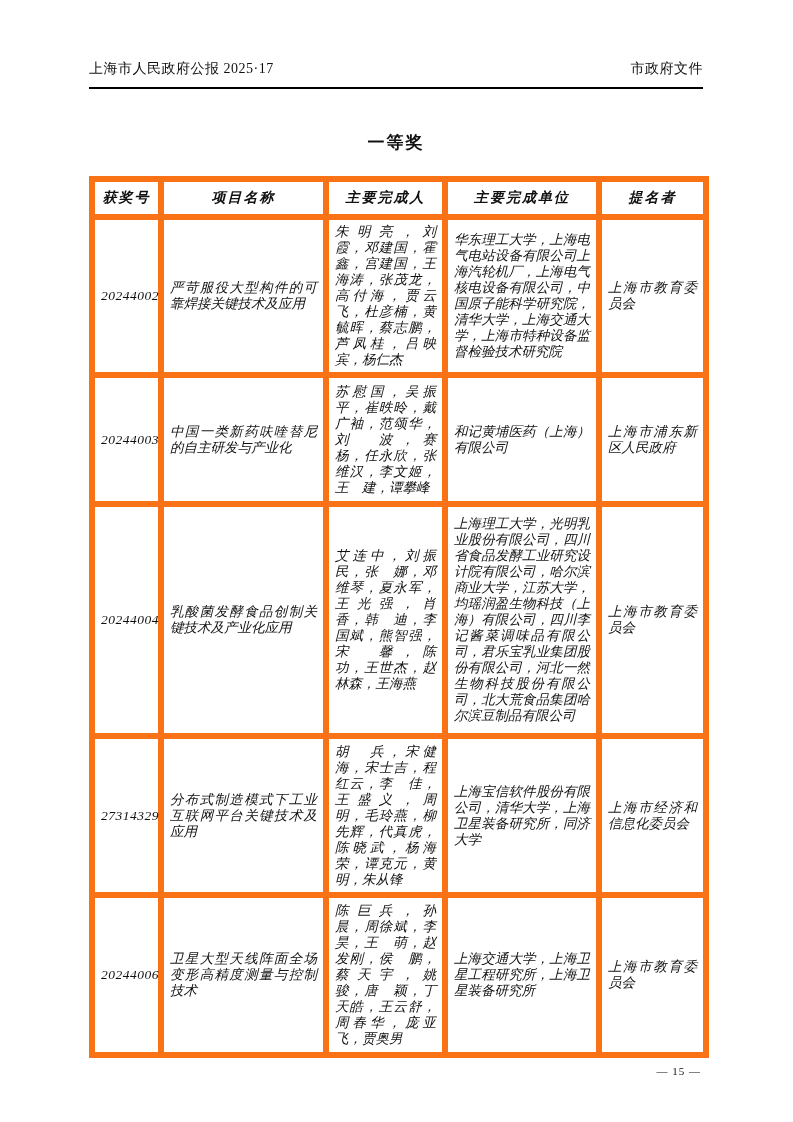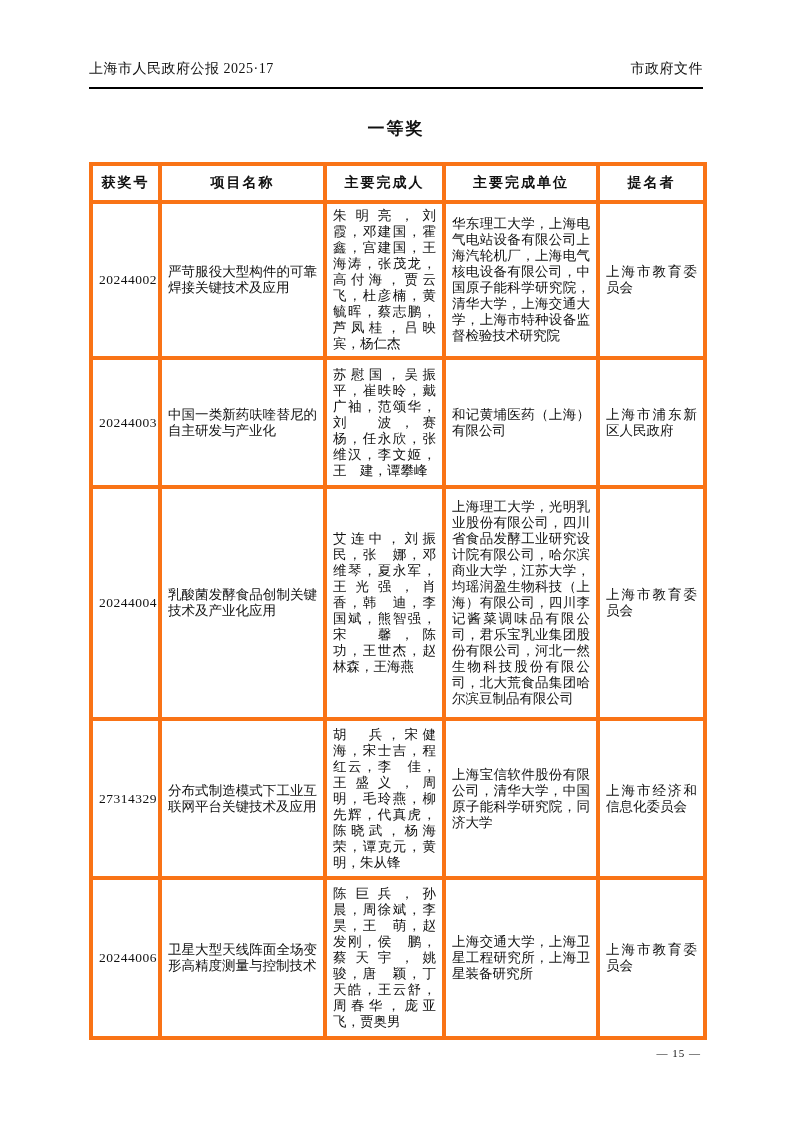--- a/index.html
+++ b/index.html
@@ -31,39 +31,40 @@
     font-size: 14px;
     letter-spacing: 0.5px;
   }
   .rule {
     margin-top: 9px;
     height: 2px;
     background: #000000;
     width: 100%;
   }
   .section-title {
-    margin: 28px 0 0 0;
+    margin: 42px 0 0 0;
     text-align: center;
     font-family: "Liberation Sans", "DejaVu Sans", sans-serif;
     font-weight: bold;
     font-size: 17px;
     letter-spacing: 2px;
   }
   table.award-table {
     margin-top: 22px;
     border-collapse: collapse;
     table-layout: fixed;
     width: 614px;
     font-size: 13.5px;
   }
   table.award-table th,
   table.award-table td {
-    border: 4px solid #f97316;
+    border: 6px solid #f97316;
     vertical-align: middle;
     box-sizing: border-box;
+    font-style: italic;
   }
   table.award-table th {
     font-family: "Liberation Sans", "DejaVu Sans", sans-serif;
     font-weight: bold;
     font-size: 14px;
     letter-spacing: 2px;
     text-align: center;
     height: 38px;
     padding: 2px;
   }
@@ -142,21 +143,21 @@
           <td class="c-id">20244004</td>
           <td class="c-project jtext">乳酸菌发酵食品创制关键技术及产业化应用</td>
           <td class="jtext">艾连中，刘振民，张　娜，邓维琴，夏永军，王光强，肖　香，韩　迪，李国斌，熊智强，宋　馨，陈　功，王世杰，赵林森，王海燕</td>
           <td class="jtext">上海理工大学，光明乳业股份有限公司，四川省食品发酵工业研究设计院有限公司，哈尔滨商业大学，江苏大学，均瑶润盈生物科技（上海）有限公司，四川李记酱菜调味品有限公司，君乐宝乳业集团股份有限公司，河北一然生物科技股份有限公司，北大荒食品集团哈尔滨豆制品有限公司</td>
           <td class="jtext">上海市教育委员会</td>
         </tr>
         <tr style="height:159px">
           <td class="c-id">27314329</td>
           <td class="c-project jtext">分布式制造模式下工业互联网平台关键技术及应用</td>
           <td class="jtext">胡　兵，宋健海，宋士吉，程红云，李　佳，王盛义，周　明，毛玲燕，柳先辉，代真虎，陈晓武，杨海荣，谭克元，黄　明，朱从锋</td>
-          <td class="jtext">上海宝信软件股份有限公司，清华大学，中国原子能科学研究院，同济大学</td>
+          <td class="jtext">上海宝信软件股份有限公司，清华大学，上海卫星装备研究所，同济大学</td>
           <td class="jtext">上海市经济和信息化委员会</td>
         </tr>
         <tr style="height:160px">
           <td class="c-id">20244006</td>
           <td class="c-project jtext">卫星大型天线阵面全场变形高精度测量与控制技术</td>
           <td class="jtext">陈巨兵，孙　晨，周徐斌，李　昊，王　萌，赵发刚，侯　鹏，蔡天宇，姚　骏，唐　颖，丁天皓，王云舒，周春华，庞亚飞，贾奥男</td>
           <td class="jtext">上海交通大学，上海卫星工程研究所，上海卫星装备研究所</td>
           <td class="jtext">上海市教育委员会</td>
         </tr>
       </tbody>

